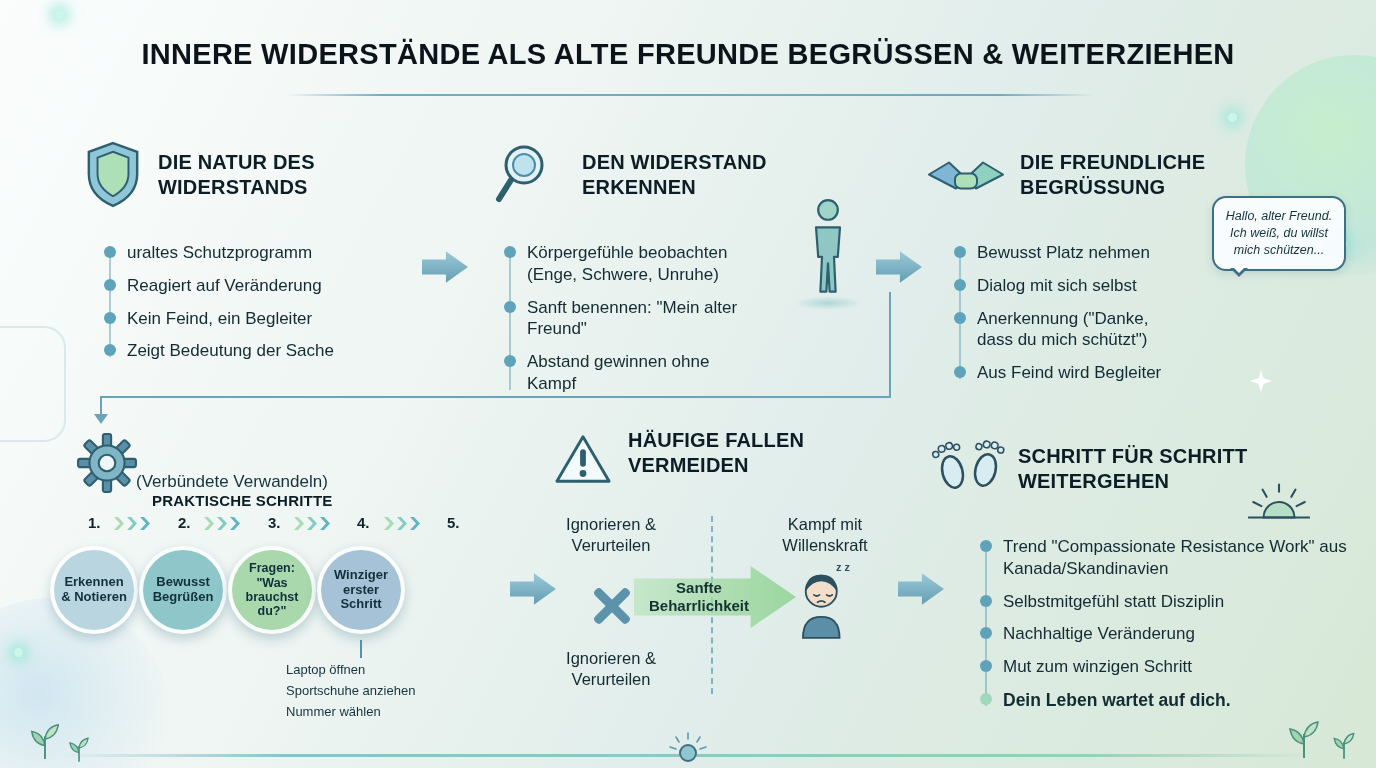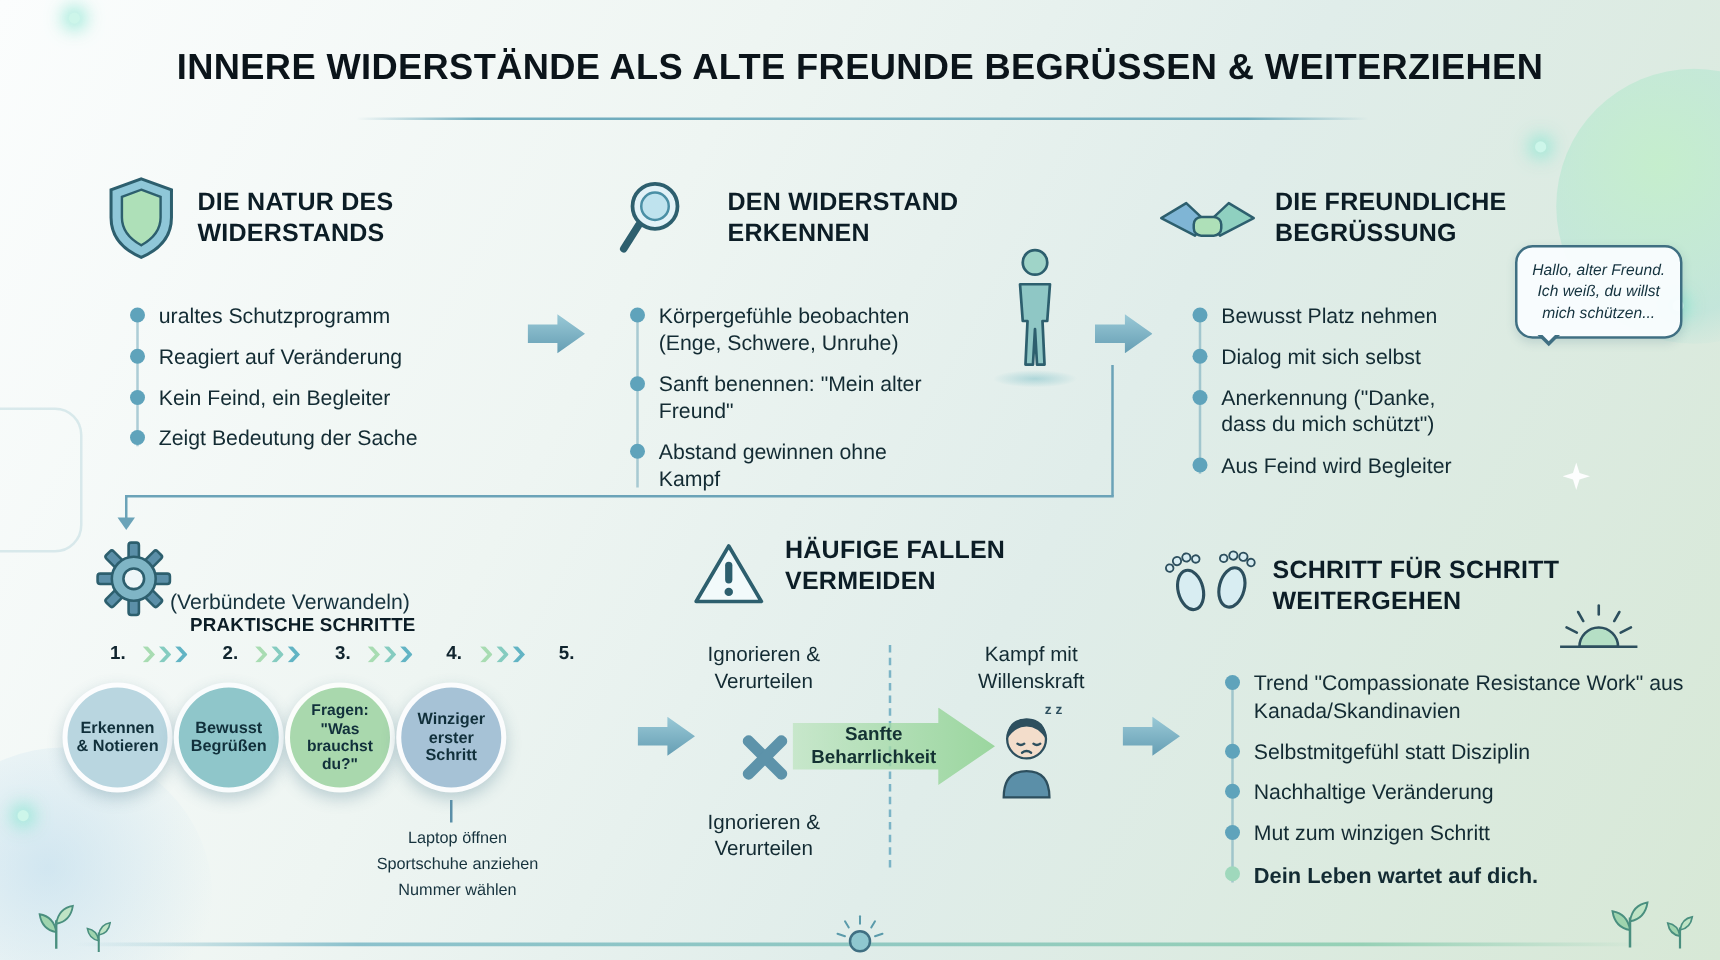--- a/index.html
+++ b/index.html
@@ -84,21 +84,21 @@
   .step-circle{position:absolute;top:546px;width:88px;height:88px;border-radius:50%;
     border:4px solid rgba(255,255,255,.95);box-sizing:border-box;display:flex;align-items:center;
     justify-content:center;text-align:center;font-size:13px;font-weight:bold;color:#11303b;
     line-height:1.15;padding:5px;box-shadow:0 5px 12px rgba(70,120,140,.3);}
   #circle1{left:50px;background:#b9d6e0;}
   #circle2{left:139px;background:#8fc6ca;}
   #circle3{left:228px;background:#a9d8ad;font-size:12.5px;}
   #circle4{left:317px;background:#a6c2d6;}
   #circle5{left:406px;background:#4a78b0;color:#ffffff;}
   .example-tick{position:absolute;left:360px;top:640px;width:2px;height:18px;background:#5b8fa8;}
-  .examples{position:absolute;left:286px;top:660px;width:160px;text-align:center;
+  .examples{position:absolute;left:286px;top:660px;width:160px;
     font-size:13px;color:#16323d;line-height:1.6;}
   #arrow3{left:510px;top:572px;}
   
   #icon-warning{left:554px;top:432px;} #t-fallen{left:628px;top:428px;width:250px;}
   .pitfall{position:absolute;width:122px;text-align:center;font-size:16.5px;line-height:1.25;color:#132b33;}
   #pitfall-top{left:550px;top:514px;} #pitfall-bottom{left:550px;top:648px;}
   #pitfall-right{left:760px;top:514px;width:130px;}
   .x-mark{position:absolute;left:590px;top:584px;width:44px;height:44px;}
   .x-mark::before,.x-mark::after{content:'';position:absolute;left:50%;top:50%;width:46px;height:9px;
     background:#5d93aa;border-radius:4px;}

